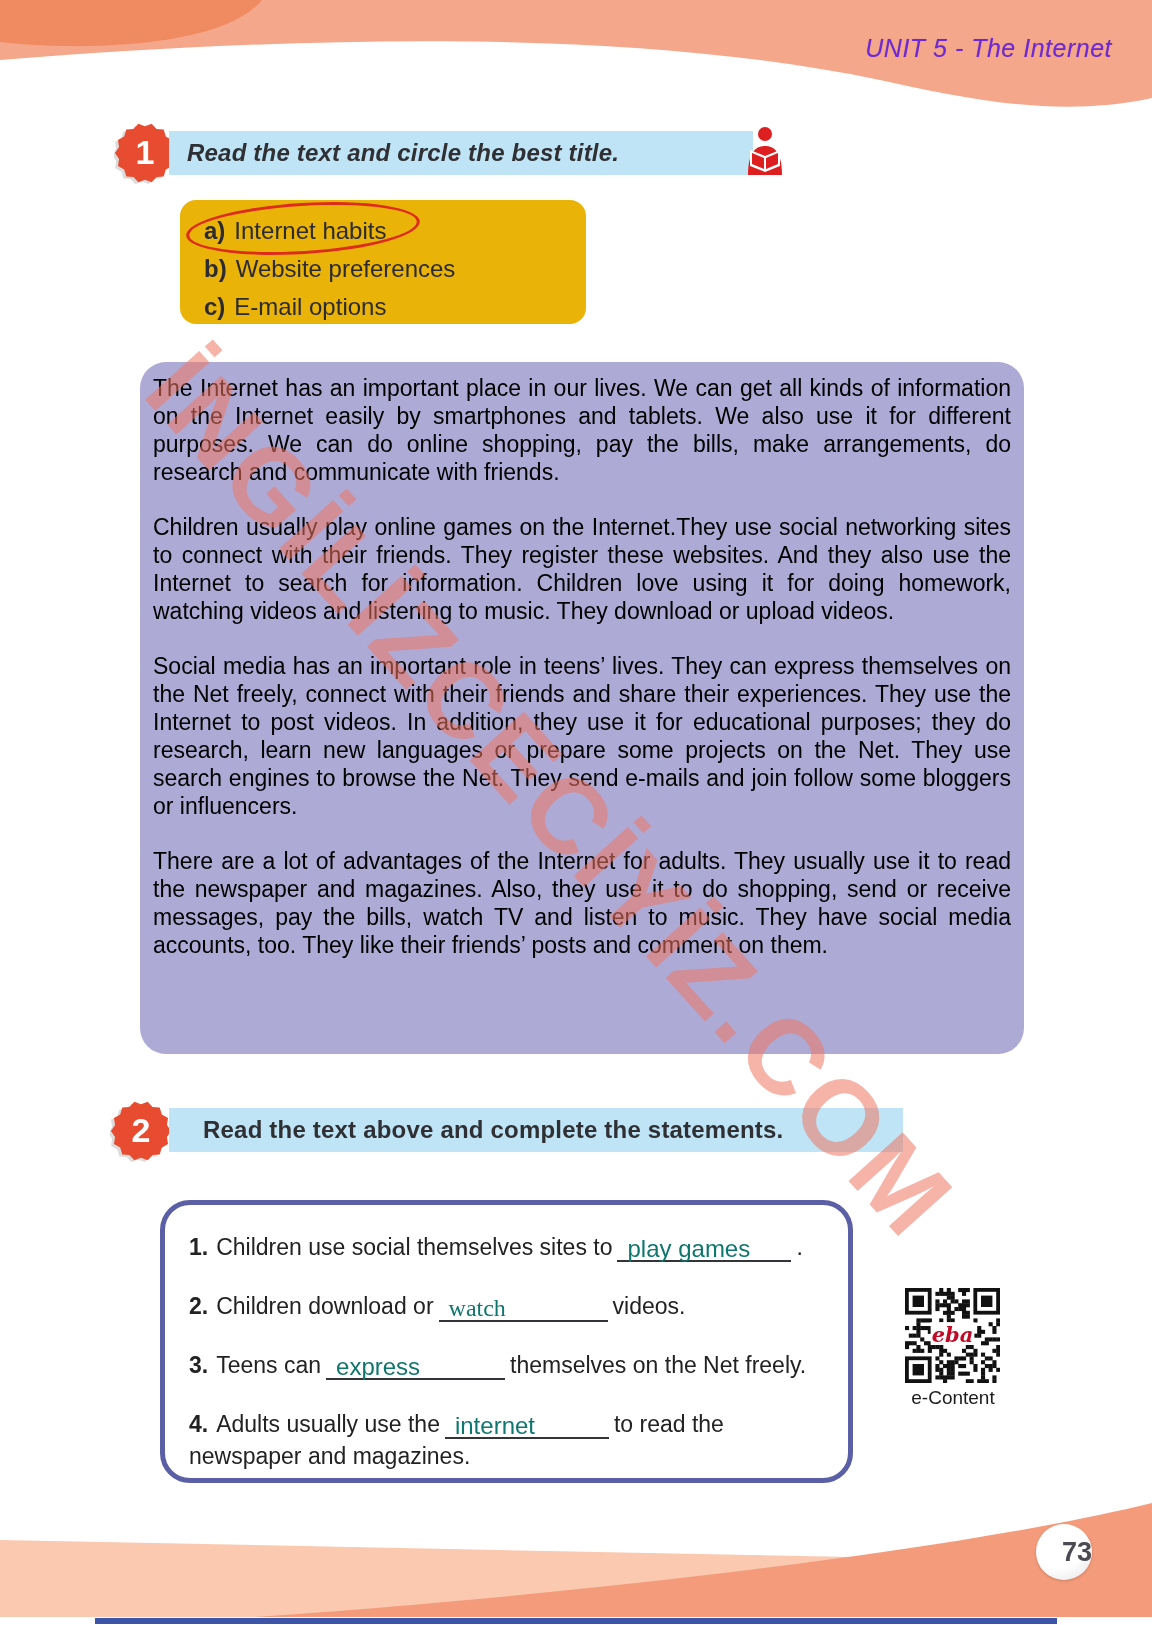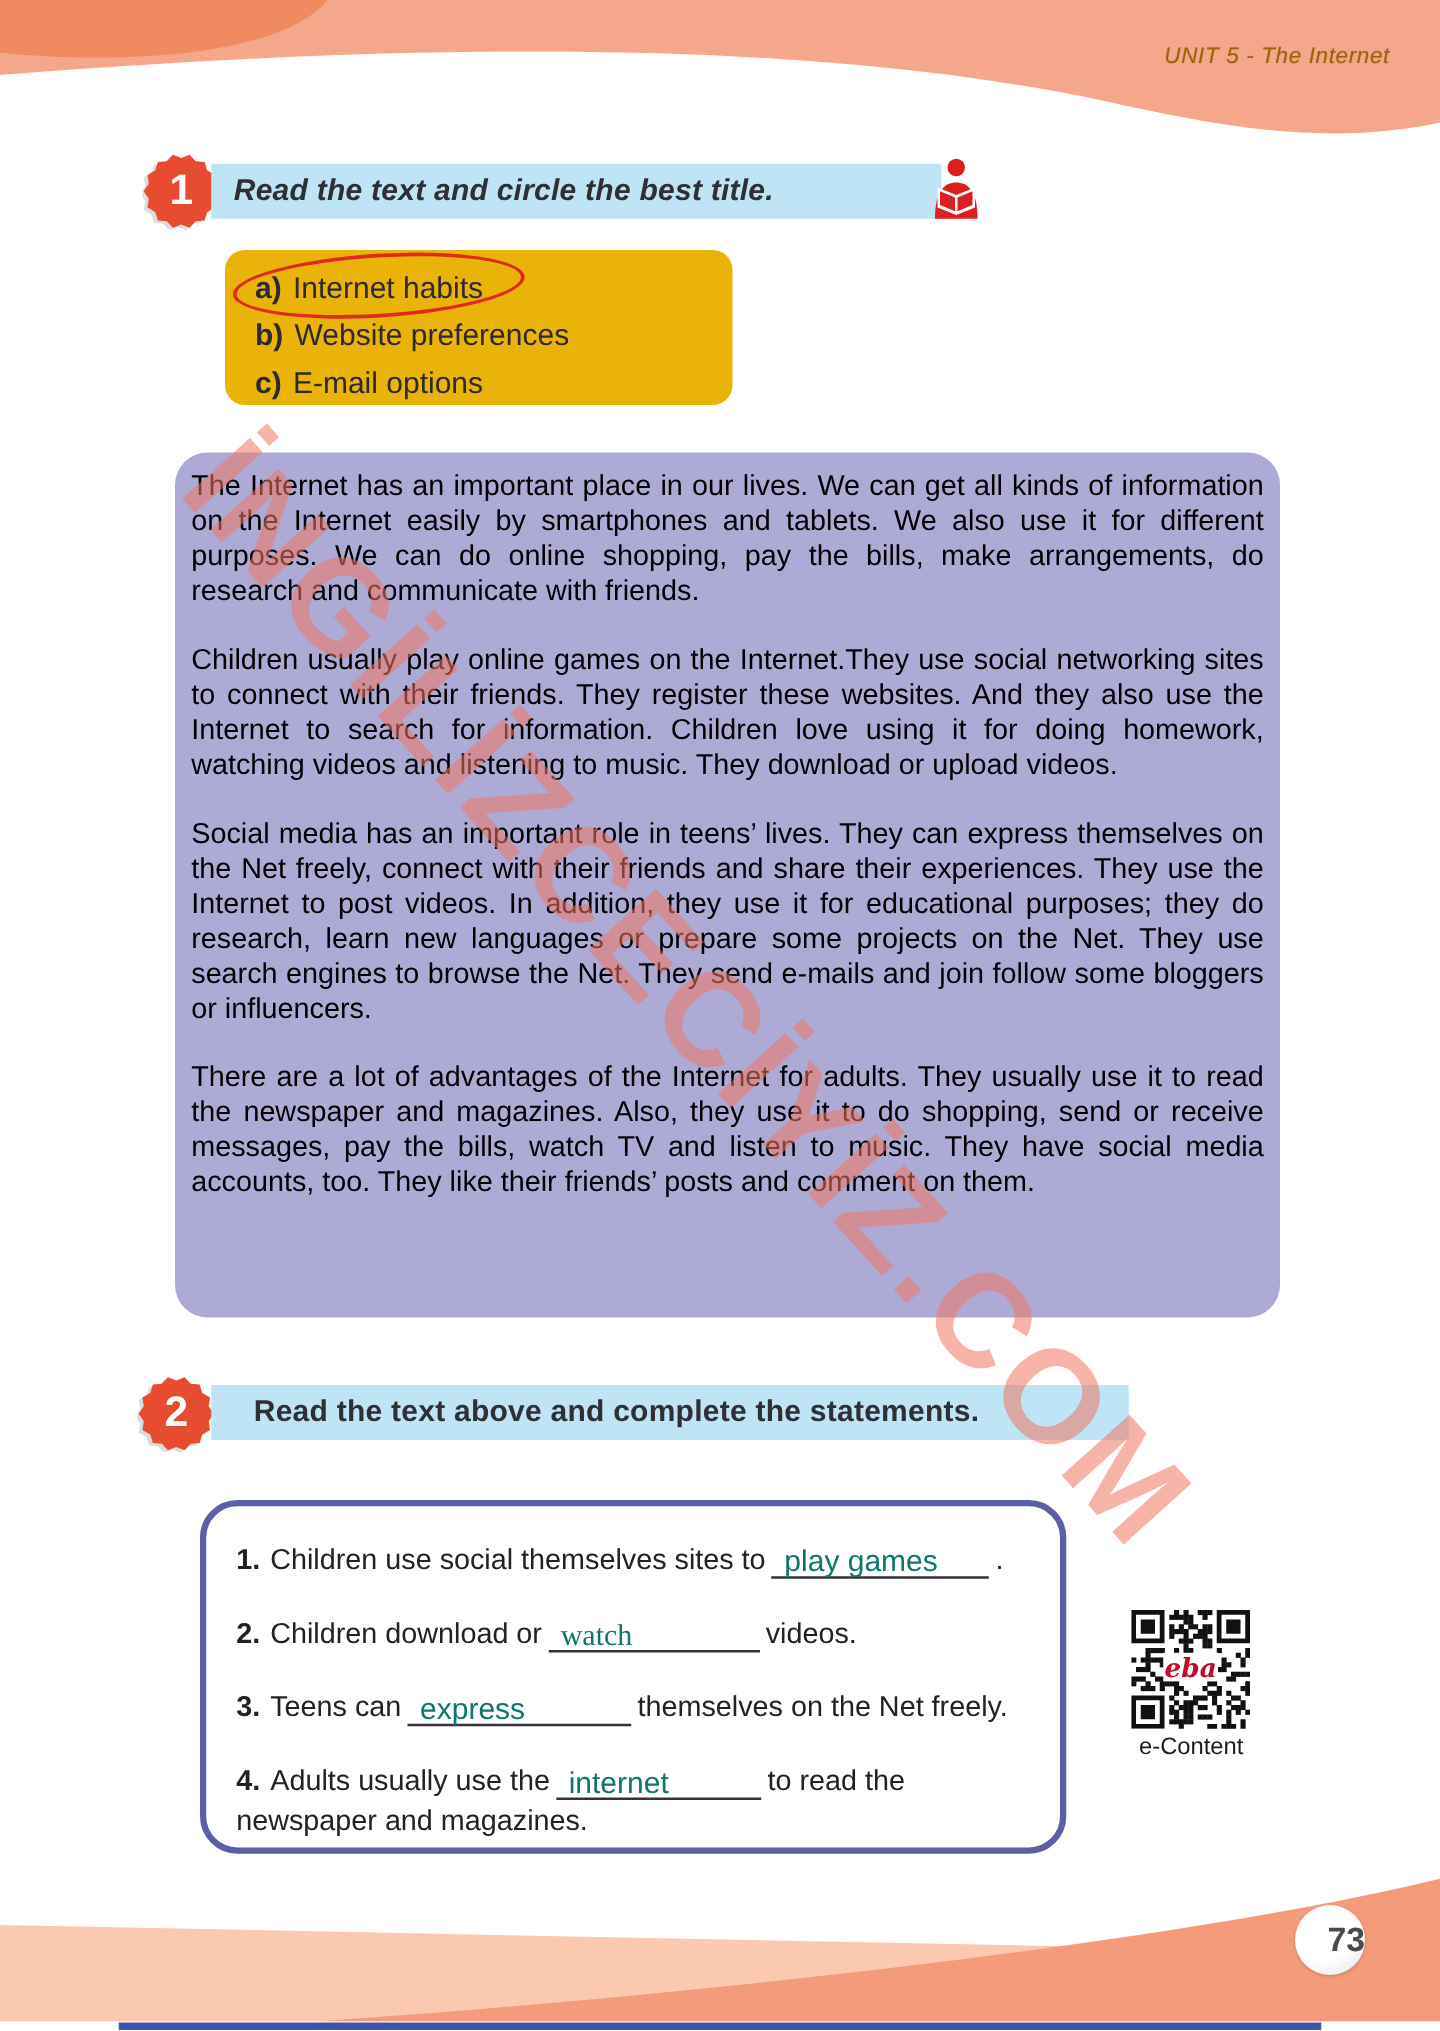--- a/index.html
+++ b/index.html
@@ -1,22 +1,22 @@
 <!DOCTYPE html>
 <html><head>
 <meta charset="utf-8">
 <style>
   html,body{margin:0;padding:0;background:#fff;}
   .page{position:relative;width:1152px;height:1625px;background:#fff;overflow:hidden;
         font-family:"Liberation Sans",sans-serif;}
 
   
   .hdr-svg{position:absolute;top:0;left:0;}
-  .unit-label{position:absolute;top:34px;right:40px;color:#a16207;font-style:italic;
-              font-size:18px;letter-spacing:.5px;text-shadow:0 0 1px rgba(120,60,40,.35);}
+  .unit-label{position:absolute;top:34px;right:40px;color:#6d28d9;font-style:italic;
+              font-size:25px;letter-spacing:.5px;text-shadow:0 0 1px rgba(120,60,40,.35);}
   .ftr-svg{position:absolute;left:0;top:1495px;}
   .bottom-bar{position:absolute;left:95px;top:1618px;width:962px;height:6px;background:#3D55A8;}
   .page-circle{position:absolute;left:1036px;top:1524px;width:56px;height:56px;border-radius:50%;
                background:radial-gradient(circle at 38% 32%,#ffffff 52%,#efefef 78%,#dcdcdc 100%);
                box-shadow:0 1px 3px rgba(0,0,0,.18);display:flex;align-items:center;justify-content:flex-end;
                font-size:27px;font-weight:bold;color:#4a4a50;}
 
   
   .seal-wrap{position:absolute;width:62px;height:62px;}
   .seal-wrap svg{position:absolute;inset:0;}

